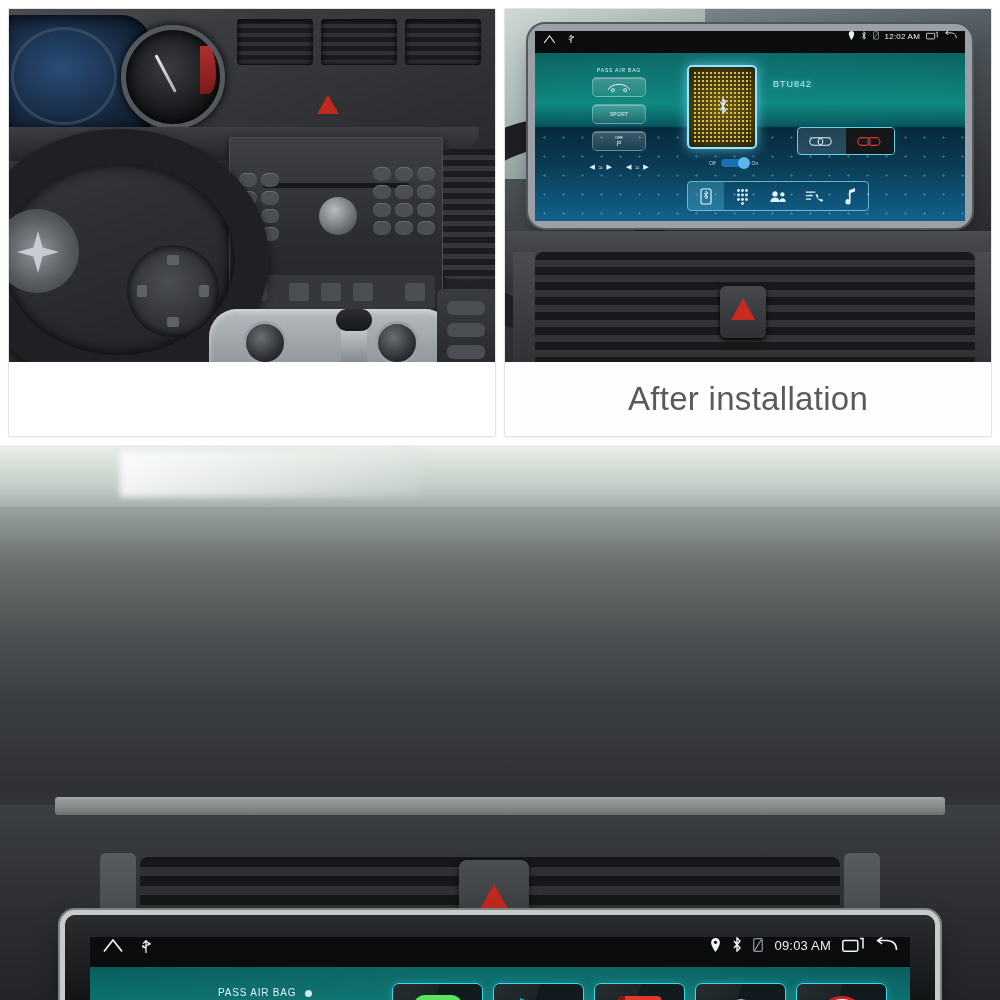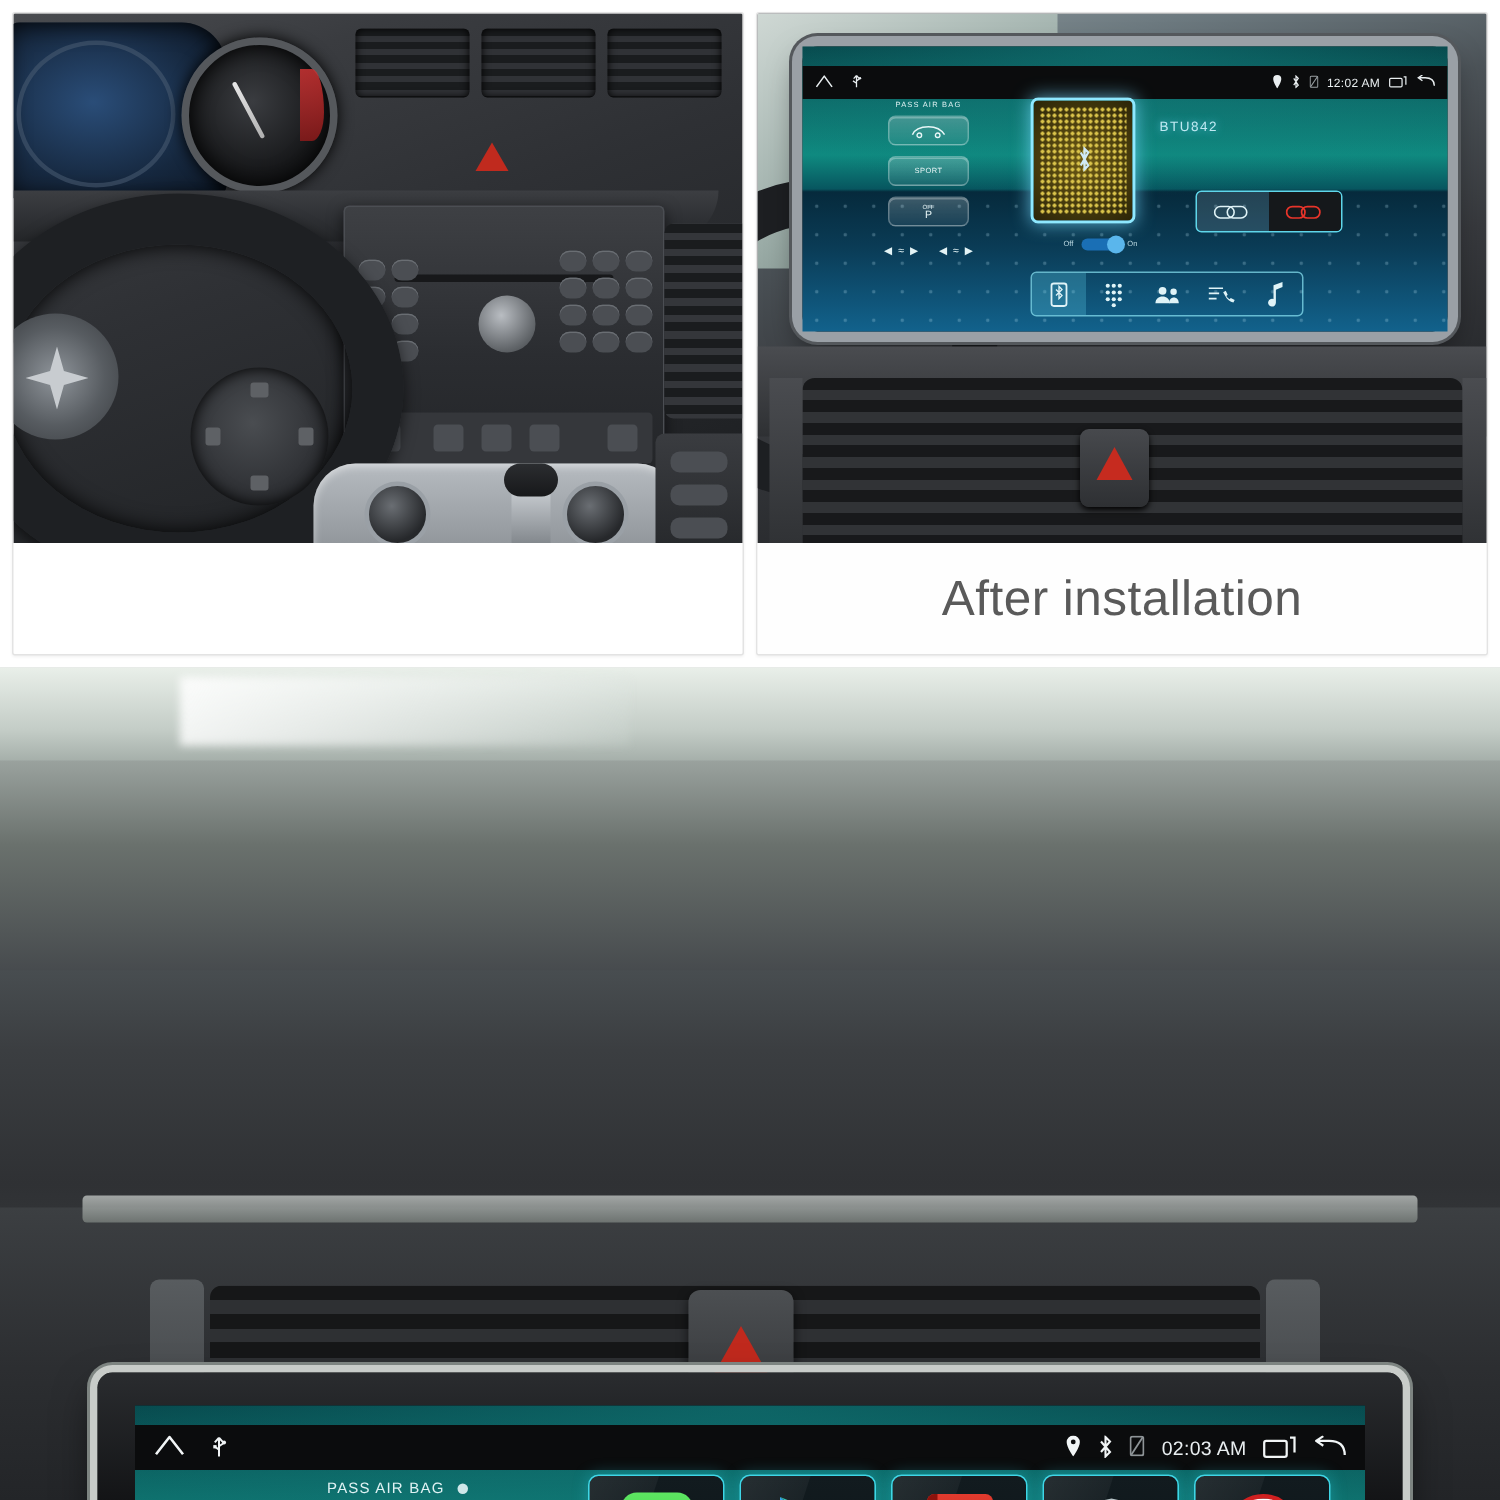--- a/index.html
+++ b/index.html
@@ -120,22 +120,22 @@
 
   
   .android { position:absolute; inset:0; overflow:hidden;
      background:
        radial-gradient(120% 85% at 50% 0%, rgba(20,130,128,.55) 0%, rgba(6,60,66,0) 62%),
        linear-gradient(#053f44 0%, #0d6d6a 20%, #0f8a80 38%, #07565f 50%, #062a3c 51%, #0a3b55 70%, #12628c 100%);
   }
   .android .dots{position:absolute;left:0;top:51%;right:0;bottom:0;
      background-image: radial-gradient(rgba(185,225,240,.35) 1px, transparent 1.4px);
      background-size: 19px 19px; opacity:.75;}
-  .statusbar{position:absolute;left:0;top:13px;right:0;height:30px;background:#0b0c0d;
-     display:flex;align-items:center;padding:0 12px;color:#e9eef0;}
+  .statusbar{position:absolute;left:0;top:0;right:0;height:30px;background:#0b0c0d;
+     display:flex;align-items:flex-start;padding:0 12px;color:#e9eef0;}
   .sb-left{display:flex;align-items:center;gap:16px;}
   .sb-right{margin-left:auto;display:flex;align-items:center;gap:11px;font-size:13px;letter-spacing:.2px;}
   .sb-ic{display:inline-block;line-height:1;}
   .clock{font-size:13px;}
 
   
   .carwidget{position:absolute;}
   .cw-title{color:#dff2f3;letter-spacing:.8px;text-align:center;white-space:nowrap;}
   .cw-title .lamp{display:inline-block;border-radius:50%;background:#cfe7e9;vertical-align:middle;}
   .cw-btn{margin:0 auto;border-radius:5px;background:linear-gradient(rgba(255,255,255,.22),rgba(255,255,255,.07));
@@ -482,21 +482,21 @@
                 <svg width="10" height="15" viewBox="0 0 10 15">
                     <path d="M2 4 L8 11 L5 14 V1 L8 4 L2 11" fill="none" stroke="#f1f5f6" stroke-width="1.4"></path>
                   </svg>
               </span>
               <span class="sb-ic">
                 <svg width="10" height="14" viewBox="0 0 10 14">
                     <rect x="0.7" y="0.7" width="8.6" height="12.6" rx="1.3" fill="none" stroke="#8e9497" stroke-width="1.2"></rect>
                     <path d="M1.2 12.8 L8.8 1.2" stroke="#8e9497" stroke-width="1.2"></path>
                   </svg>
               </span>
-              <span class="clock">02:03 AM</span>
+              <span class="clock">09:03 AM</span>
               <span class="sb-ic">
                 <svg width="22" height="15" viewBox="0 0 22 15">
                     <rect x="0.8" y="3.6" width="15" height="10.6" rx="1.4" fill="none" stroke="#f1f5f6" stroke-width="1.5"></rect>
                     <path d="M18 1.4 h3 v10" fill="none" stroke="#f1f5f6" stroke-width="1.5"></path>
                   </svg>
               </span>
               <span class="sb-ic">
                 <svg width="23" height="15" viewBox="0 0 23 15">
                     <path d="M21.5 13 C21.5 5.5 16.5 3.5 11 3.5 H3.5 M7.2 0.4 L2.4 3.6 L7.2 6.8" fill="none" stroke="#f1f5f6" stroke-width="1.5" stroke-linejoin="round"></path>
                   </svg>

